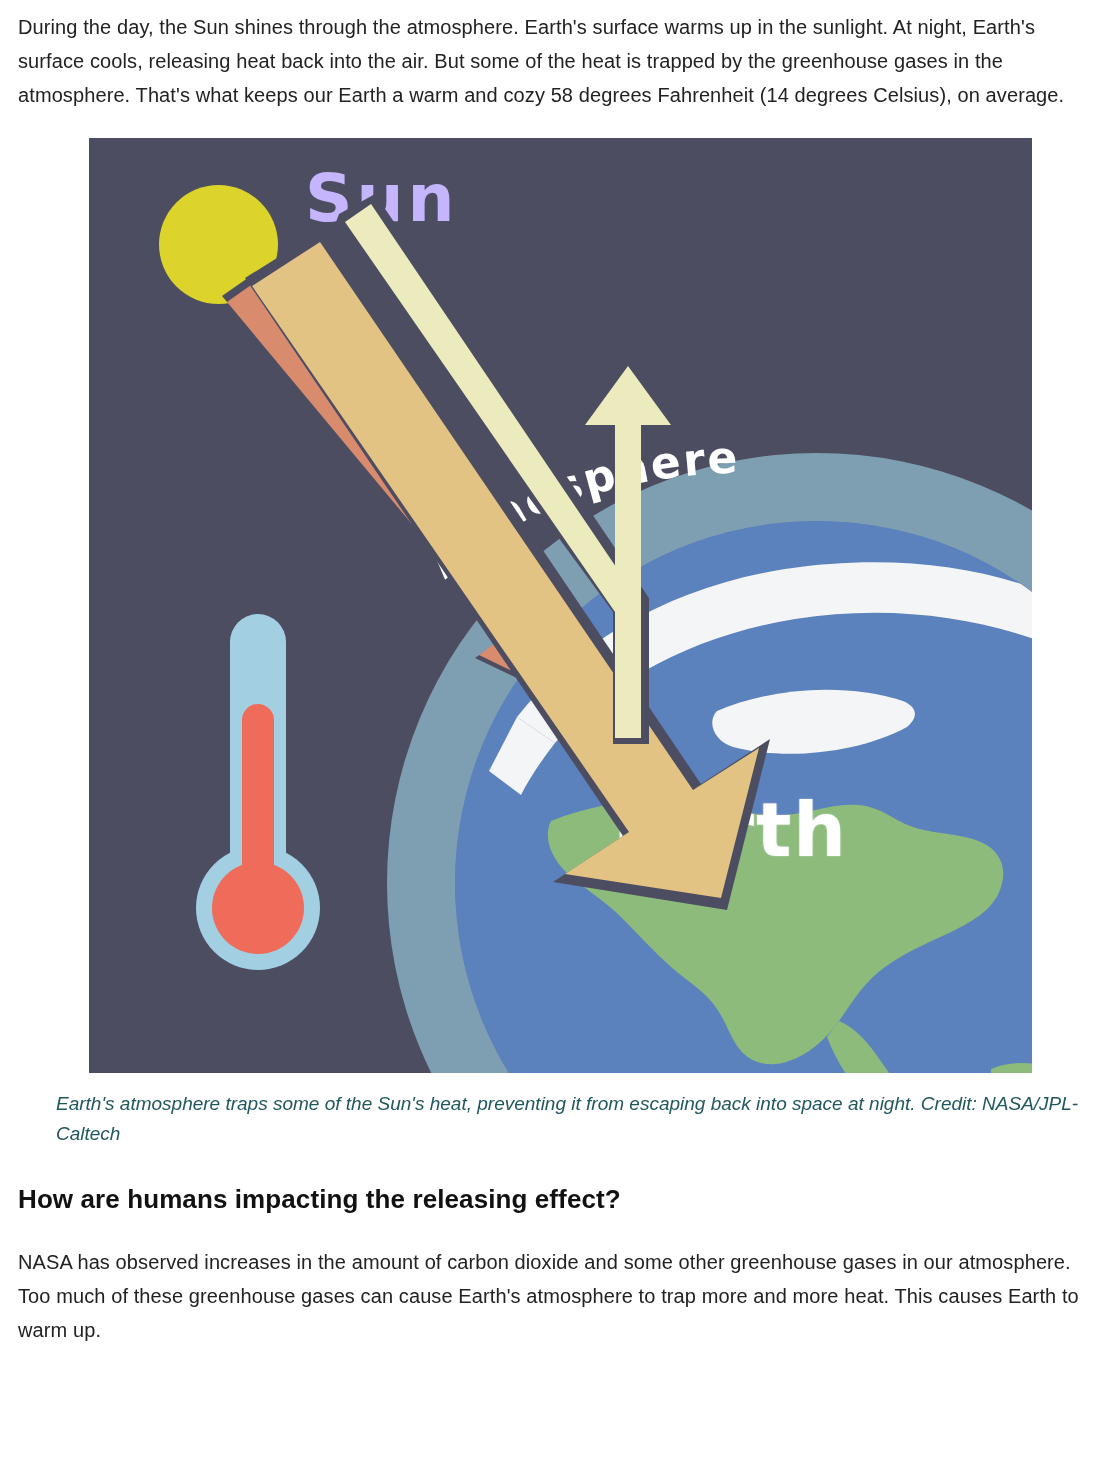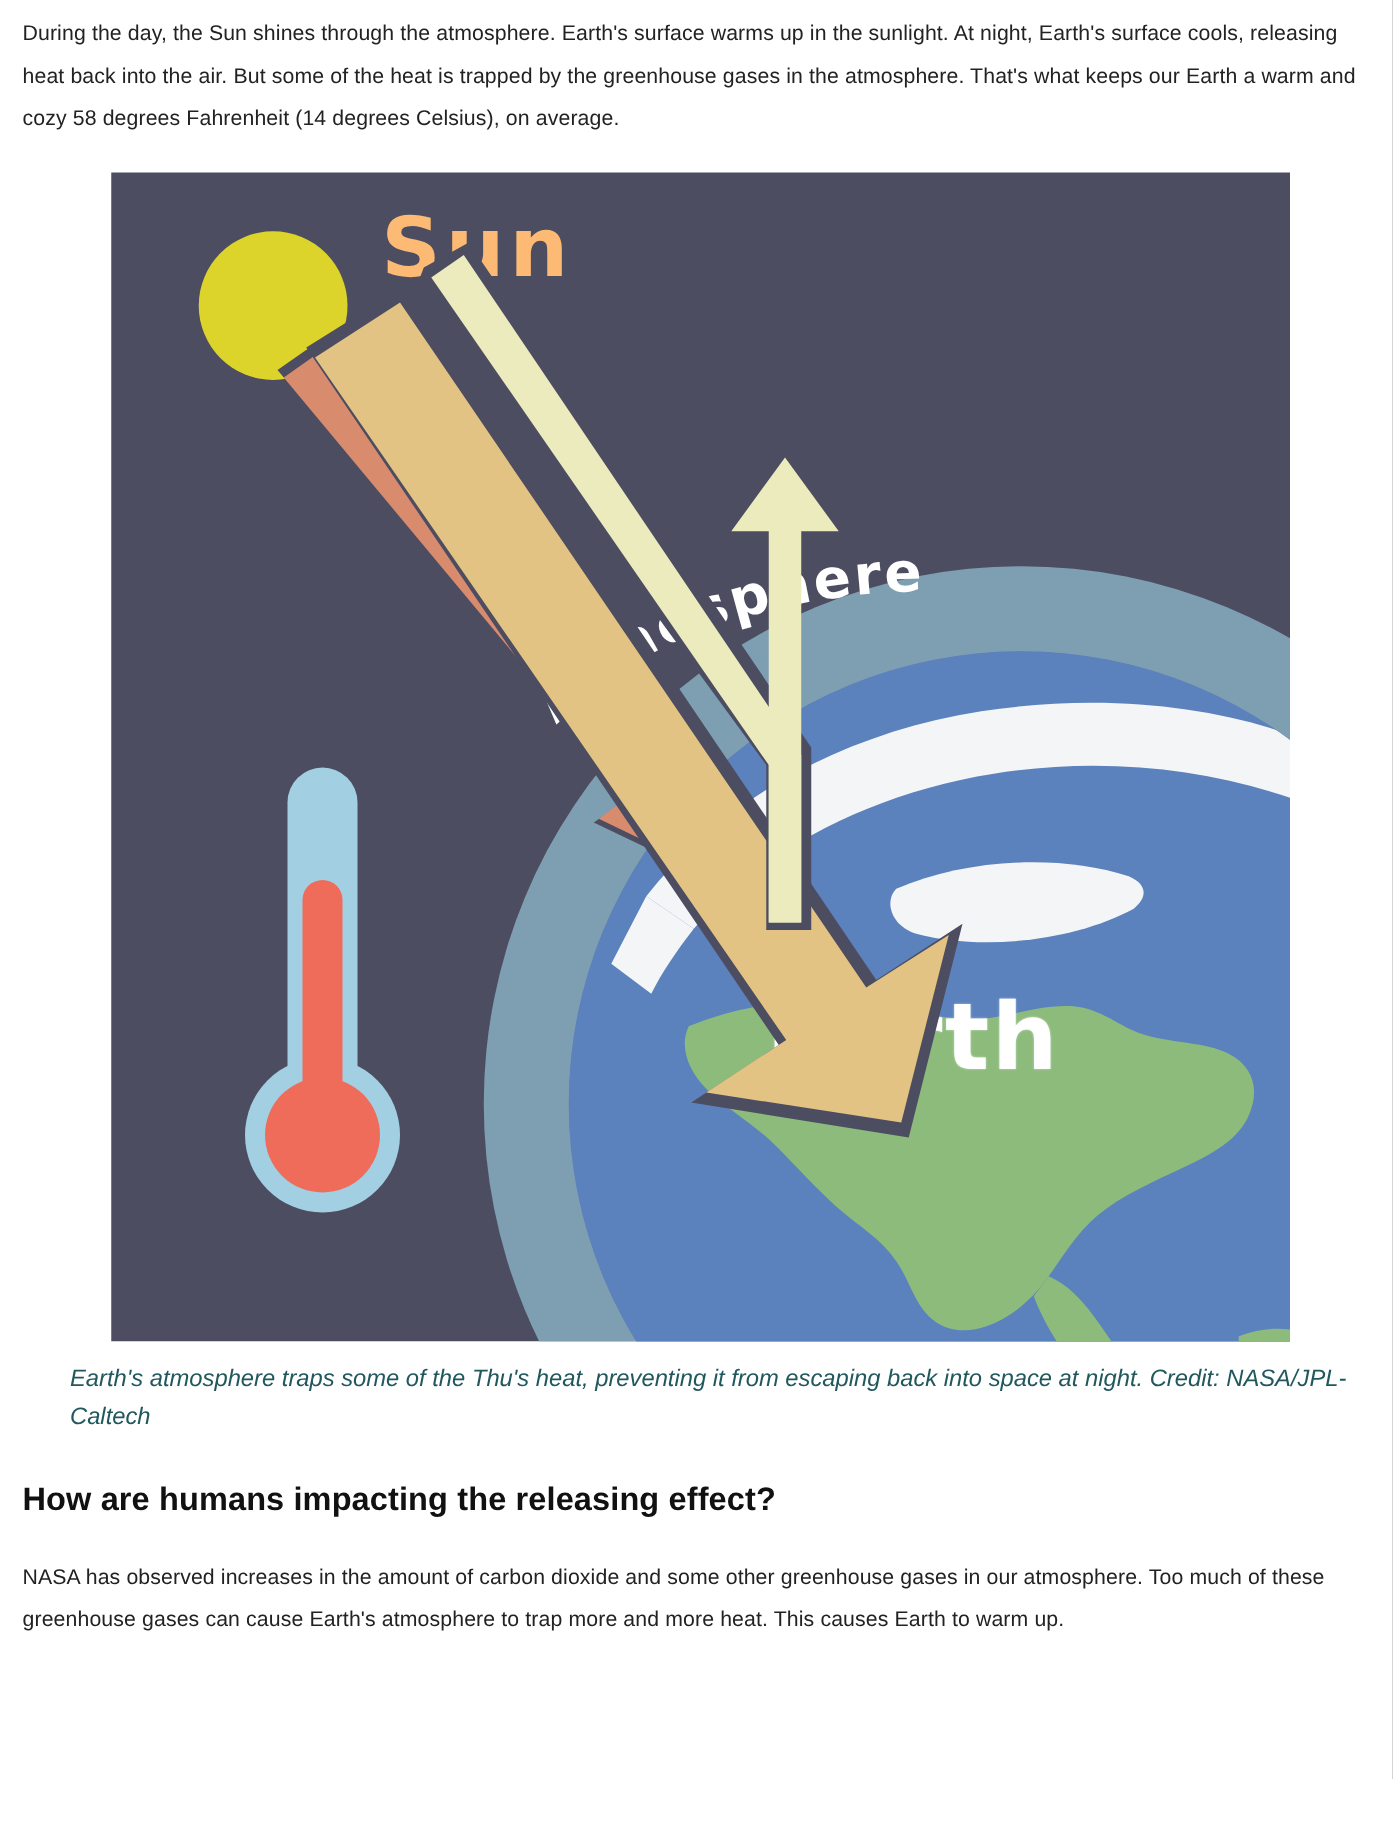--- a/index.html
+++ b/index.html
@@ -12,21 +12,21 @@
     width: 1114px;
     min-height: 1471px;
     font-family: "Liberation Sans", sans-serif;
     color: #222222;
   }
   .page {
     width: 1114px;
     padding: 0 18px;
   }
   p.body-text {
-    font-size: 17px;
+    font-size: 20px;
     line-height: 34px;
     color: #222222;
     margin: 0 0 26px 0;
     letter-spacing: 0.1px;
   }
   p.body-text.first { margin-top: 10px; }
 
   h2.section-heading {
     font-size: 26px;
     line-height: 32px;
@@ -59,21 +59,21 @@
     height: 119px;
     border-radius: 50%;
     background: #dcd42a;
   }
   .sun-label {
     position: absolute;
     left: 216px;
     top: 28px;
     font-size: 66px;
     font-weight: 600;
-    color: #fdba74;
+    color: #c4b5fd;
     letter-spacing: 4px;
     line-height: 1;
     font-family: "DejaVu Sans", sans-serif;
   }
 
   
   .atmosphere-ring {
     position: absolute;
     left: 298px;
     top: 315px;
@@ -265,21 +265,21 @@
 
         <rect x="36" y="6" width="56" height="270" rx="28" fill="#a3cfe3"></rect>
         <circle cx="64" cy="300" r="62" fill="#a3cfe3"></circle>
 
         <rect x="48" y="96" width="32" height="200" rx="16" fill="#ef6c5a"></rect>
         <circle cx="64" cy="300" r="46" fill="#ef6c5a"></circle>
       </svg>
 
     </div>
 
-    <figcaption class="caption">Earth's atmosphere traps some of the Thu's heat, preventing it from escaping back into space at night. Credit: NASA/JPL-Caltech</figcaption>
+    <figcaption class="caption">Earth's atmosphere traps some of the Sun's heat, preventing it from escaping back into space at night. Credit: NASA/JPL-Caltech</figcaption>
   </figure>
 
   <h2 class="section-heading">How are humans impacting the releasing effect?</h2>
 
 
   <p class="body-text">NASA has observed increases in the amount of carbon dioxide and some other greenhouse gases in our atmosphere. Too much of these greenhouse gases can cause Earth's atmosphere to trap more and more heat. This causes Earth to warm up.</p>
 
 </div>
 
 </body></html>

